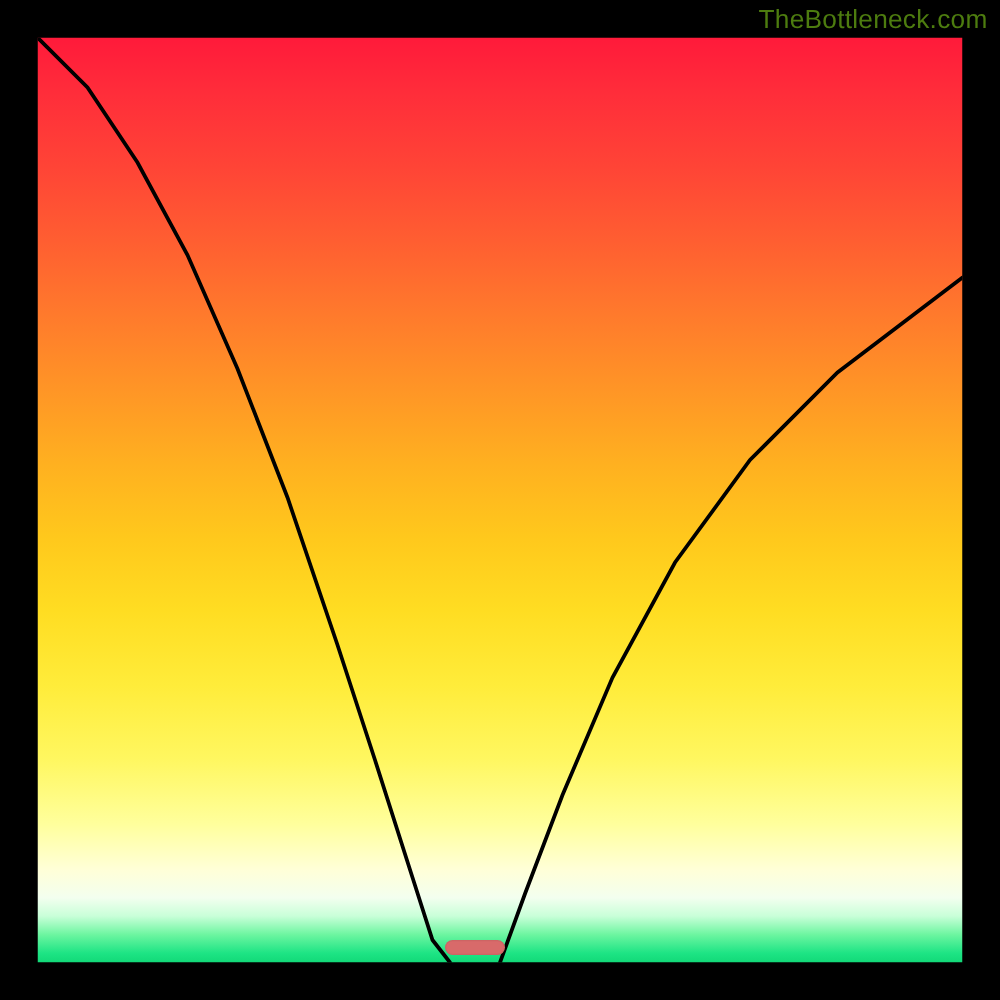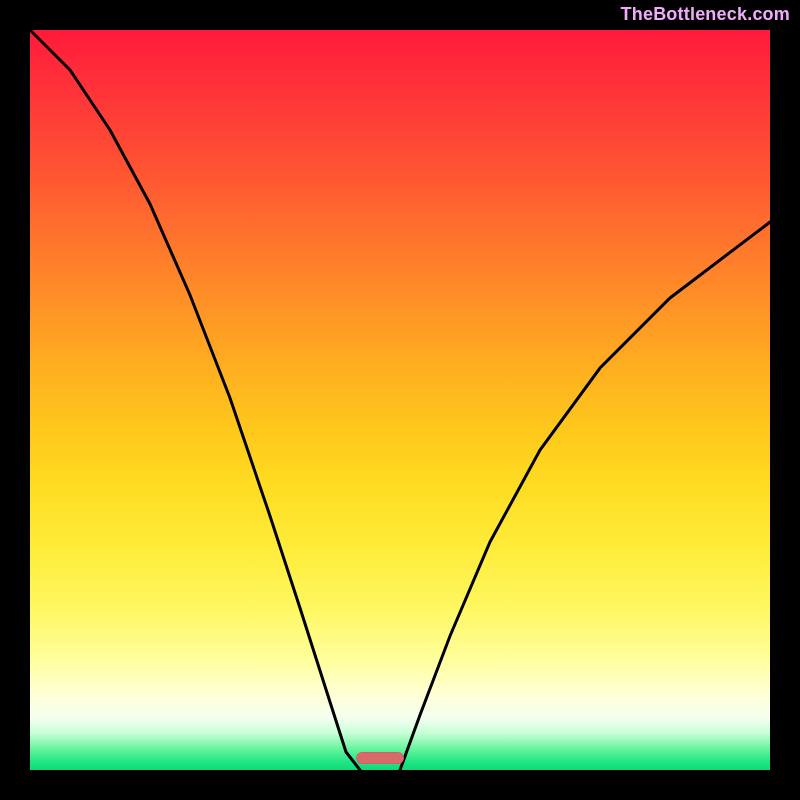--- a/index.html
+++ b/index.html
@@ -20,21 +20,21 @@
       #fff760 78%,
       #ffff9c 85%,
       #ffffd8 90%,
       #f3ffef 93%,
       #c8ffd8 95%,
       #6cf5a0 97%,
       #1de484 99%,
       #12d978 100%);
   }
   svg.curve{position:absolute;inset:0;width:740px;height:740px;overflow:visible}
-  .watermark{position:absolute;top:4px;right:10px;color:#f0abfc;font-size:18px;font-weight:700;letter-spacing:.2px}
+  .watermark{position:absolute;top:4px;right:10px;color:#4d7c0f;font-size:21px;font-weight:400;letter-spacing:.2px}
   .marker{position:absolute;width:48px;height:12px;border-radius:6px;background:#d86a6a;box-shadow:0 0 0 1px rgba(0,0,0,.05) inset}
 </style>
 </head>
 <body>
 
 <div class="frame">
   <div class="plot">
     <div class="gradient"></div>
 
     <svg class="curve" viewBox="0 0 740 740" preserveAspectRatio="none">

